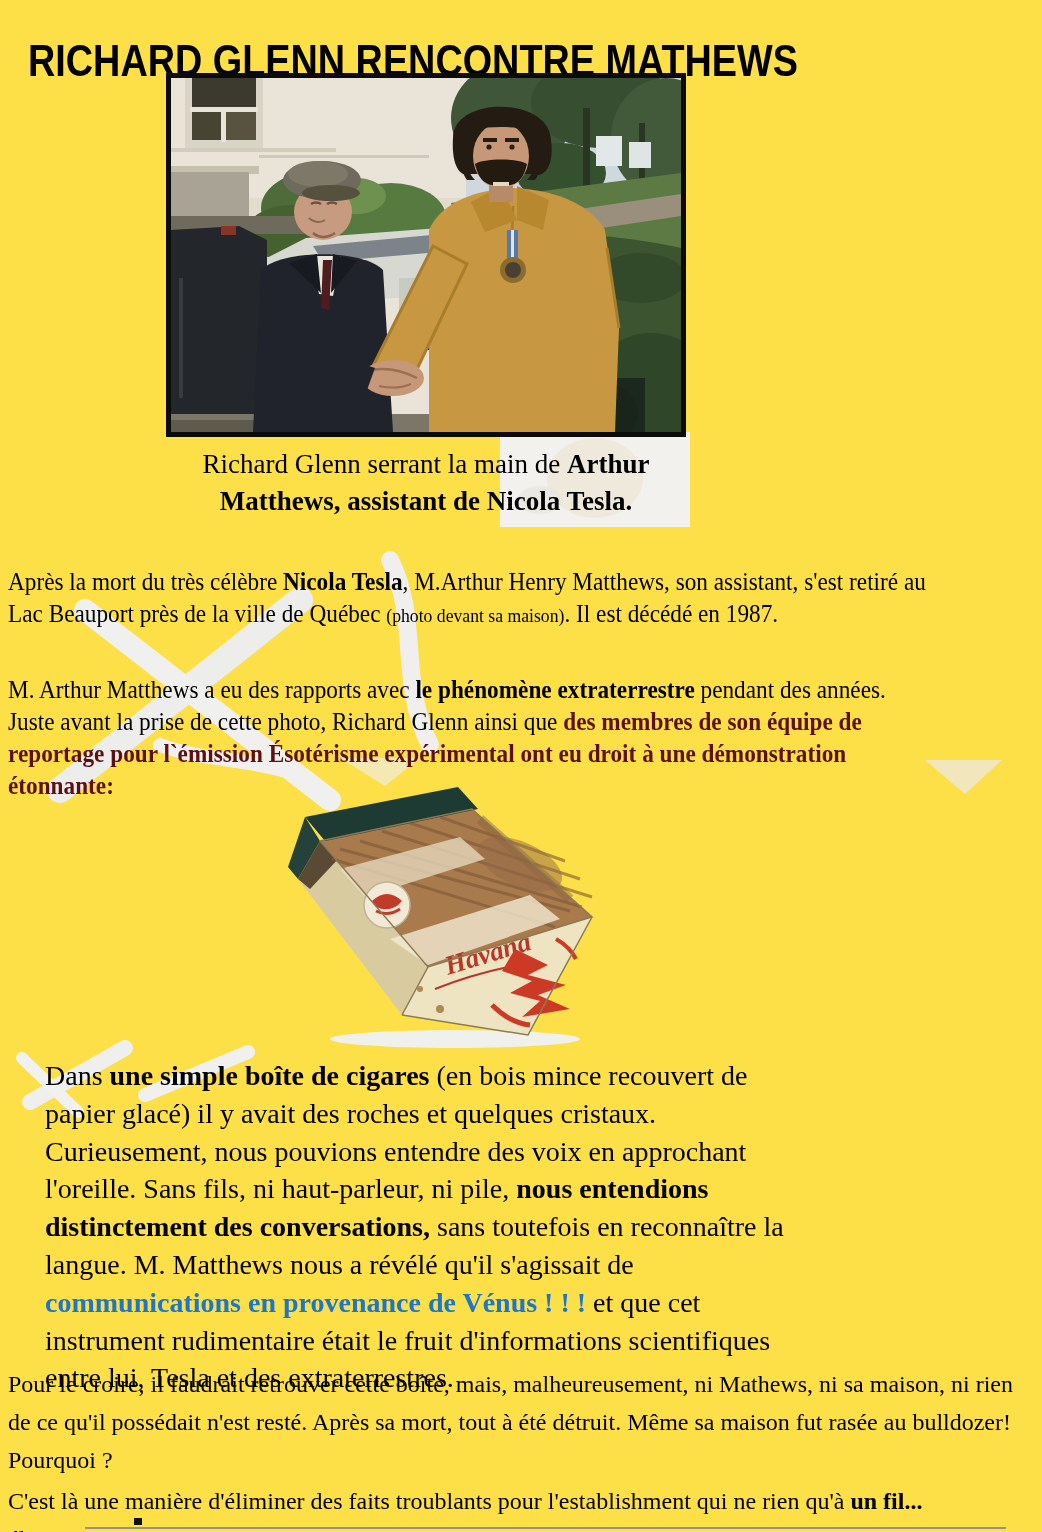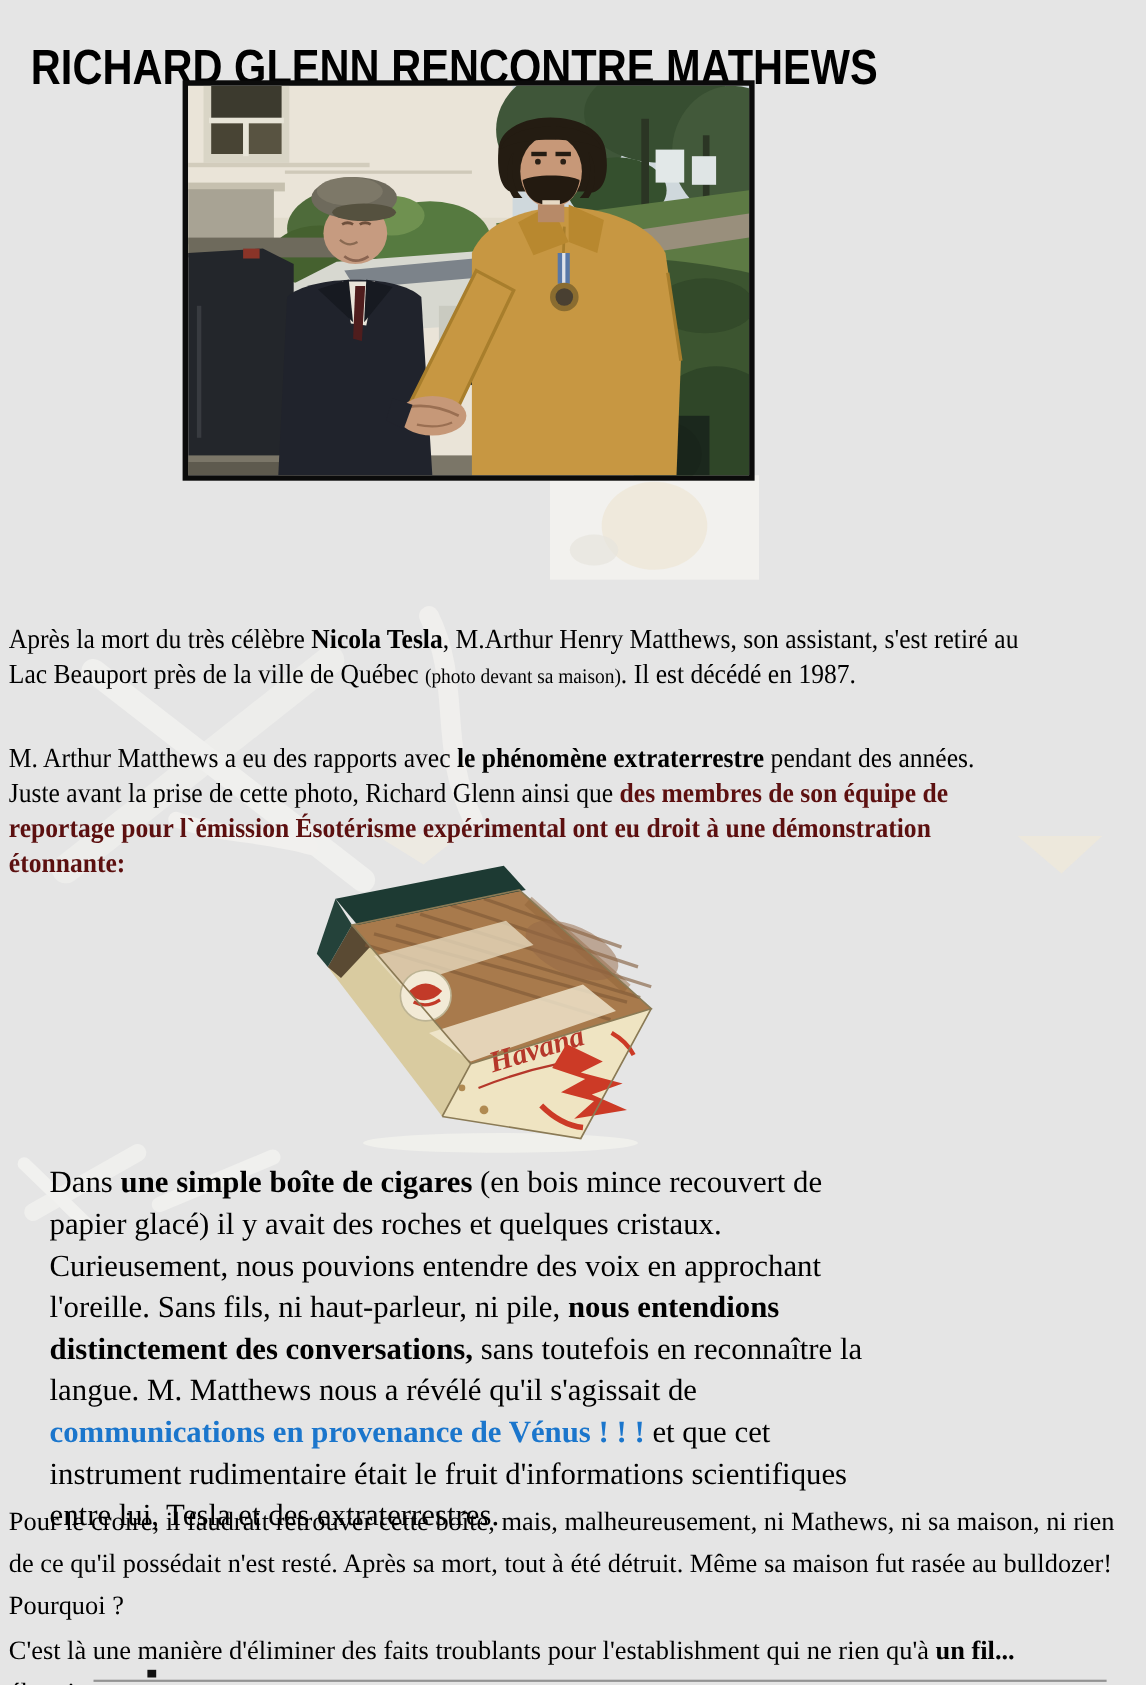--- a/index.html
+++ b/index.html
@@ -1,16 +1,16 @@
 <!DOCTYPE html>
 <html style="--dark-red: #5c1010; --blue: #1b76cc;"><head>
 <meta charset="utf-8">
 <style>
   html,body{margin:0;padding:0;background:#ffffff;}
-  .page{position:relative;width:1042px;height:1532px;background:#e5e5e5;overflow:hidden;
+  .page{position:relative;width:1042px;height:1532px;background:#fde047;overflow:hidden;
         font-family:"Liberation Serif", serif;color:#000;}
   .watermark{position:absolute;left:0;top:0;z-index:0;}
   .layer{position:absolute;z-index:2;}
   .title{left:28px;top:6px;font-family:"Liberation Sans",sans-serif;font-weight:bold;
          font-size:45px;line-height:1.12;white-space:nowrap;transform:scaleX(0.84);
          transform-origin:0 0;letter-spacing:0;}
   .photo-figure{left:166px;top:73px;width:510px;height:354px;border:5px solid #0b0b0b;margin:0;}
   .photo-figure svg{display:block;}
   .caption{left:146px;top:446px;width:560px;text-align:center;font-size:27px;line-height:37px;}
   .p-cond{width:1000px;font-size:25px;line-height:32px;transform:scaleX(0.93);transform-origin:0 0;}
@@ -148,20 +148,21 @@
       <rect x="322" y="104" width="16" height="5" fill="#e6d9c4"></rect>
       <rect x="318" y="108" width="24" height="16" fill="#b78a68"></rect>
 
       <ellipse cx="222" cy="300" rx="31" ry="18" fill="#c69878"></ellipse>
       <path d="M200,292 Q222,288 246,300" stroke="#9a6f52" stroke-width="2.5" fill="none"></path>
       <path d="M208,308 Q226,312 240,306" stroke="#9a6f52" stroke-width="2" fill="none"></path>
       <polygon points="186,284 204,290 196,312 180,304" fill="#20232c"></polygon>
     </svg>
   </figure>
 
+  <div class="layer caption"><span class="r-normal">Richard Glenn serrant la main de </span><span class="r-bold">Arthur Matthews, assistant de Nicola Tesla.</span></div>
 
   <p class="layer p-cond p1"><span class="r-normal">Après la mort du très célèbre </span><span class="r-bold">Nicola Tesla</span><span class="r-normal">, M.Arthur Henry Matthews, son assistant, s'est retiré au Lac Beauport près de la ville de Québec </span><span class="r-small">(photo devant sa maison)</span><span class="r-normal">. Il est décédé en 1987.</span></p>
   <p class="layer p-cond p2"><span class="r-normal">M. Arthur Matthews a eu des rapports avec </span><span class="r-bold">le phénomène extraterrestre</span><span class="r-normal"> pendant des années. Juste avant la prise de cette photo, Richard Glenn ainsi que </span><span class="r-boldred">des membres de son équipe de reportage pour l`émission Ésotérisme expérimental ont eu droit à une démonstration étonnante:</span></p>
 
   <figure class="layer cigar-figure">
     <svg width="332" height="272" viewBox="0 0 332 272">
       <ellipse cx="185" cy="260" rx="125" ry="9" fill="#f0f0ec"></ellipse>
 
       <polygon points="50,62 158,188 132,236 28,100" fill="#d9cba0"></polygon>
       <polygon points="50,62 70,78 40,110 28,100" fill="#5a4a33"></polygon>

